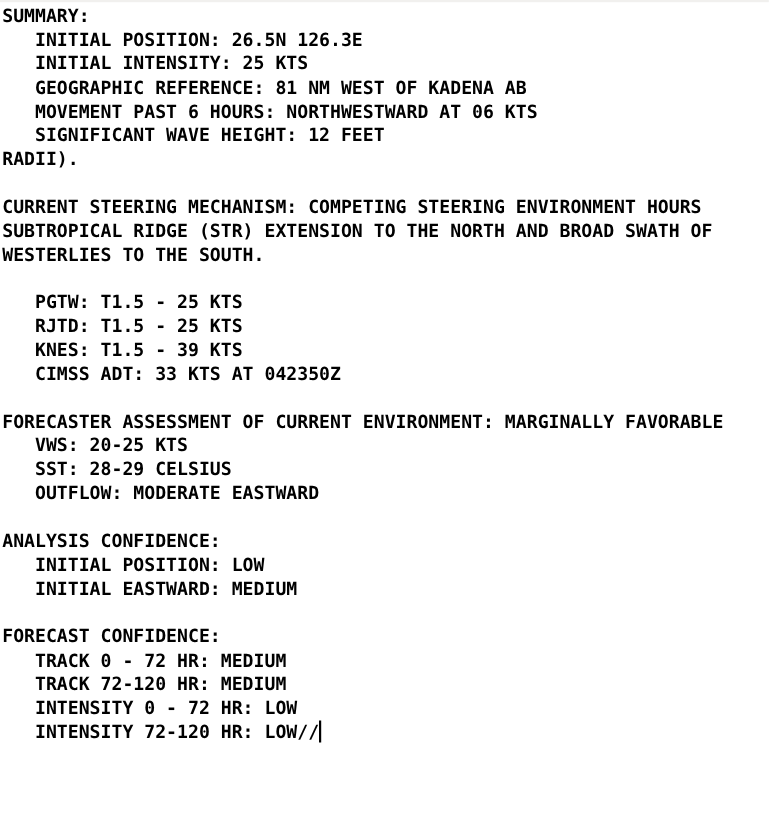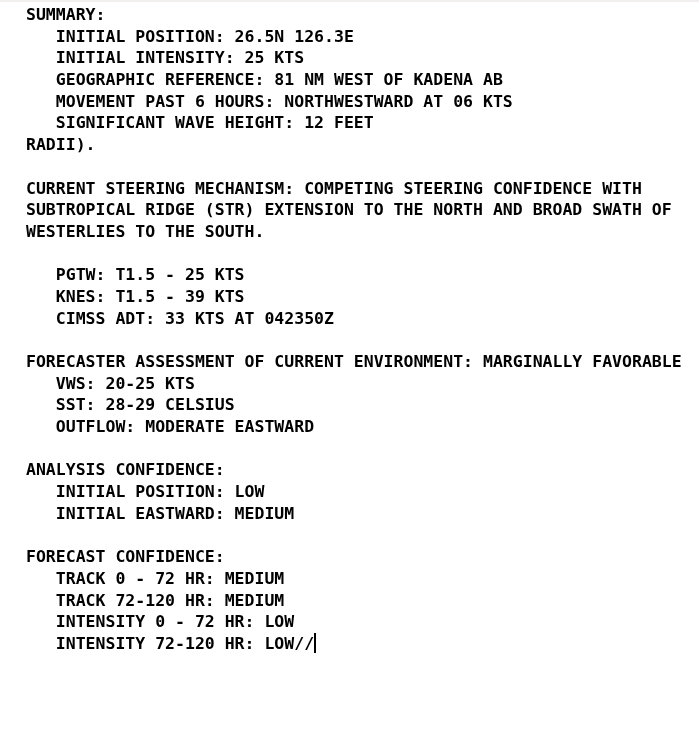--- a/index.html
+++ b/index.html
@@ -31,21 +31,20 @@
     font-family: "DejaVu Sans Mono", "Liberation Mono", monospace;
     font-weight: bold;
     font-size: 16.5px;
     line-height: 21.7px;
     color: #000000;
     cursor: text;
   }
   .line {
     white-space: pre;
     height: 21.7px;
-    margin-left: 24px;
   }
   .caret {
     display: inline-block;
     width: 2px;
     height: 20px;
     background: #000000;
     vertical-align: text-bottom;
     margin-left: 0px;
   }
 </style>
@@ -57,25 +56,26 @@
 <div class="editor">
   <div id="text-content">
       <div class="line">SUMMARY:</div>
       <div class="line">   INITIAL POSITION: 26.5N 126.3E</div>
       <div class="line">   INITIAL INTENSITY: 25 KTS</div>
       <div class="line">   GEOGRAPHIC REFERENCE: 81 NM WEST OF KADENA AB</div>
       <div class="line">   MOVEMENT PAST 6 HOURS: NORTHWESTWARD AT 06 KTS</div>
       <div class="line">   SIGNIFICANT WAVE HEIGHT: 12 FEET</div>
       <div class="line">RADII).</div>
       <div class="line"> </div>
-      <div class="line">CURRENT STEERING MECHANISM: COMPETING STEERING CONFIDENCE WITH</div>
+      <div class="line">CURRENT STEERING MECHANISM: COMPETING STEERING ENVIRONMENT HOURS</div>
       <div class="line">SUBTROPICAL RIDGE (STR) EXTENSION TO THE NORTH AND BROAD SWATH OF</div>
       <div class="line">WESTERLIES TO THE SOUTH.</div>
       <div class="line"> </div>
       <div class="line">   PGTW: T1.5 - 25 KTS</div>
+      <div class="line">   RJTD: T1.5 - 25 KTS</div>
       <div class="line">   KNES: T1.5 - 39 KTS</div>
       <div class="line">   CIMSS ADT: 33 KTS AT 042350Z</div>
       <div class="line"> </div>
       <div class="line">FORECASTER ASSESSMENT OF CURRENT ENVIRONMENT: MARGINALLY FAVORABLE</div>
       <div class="line">   VWS: 20-25 KTS</div>
       <div class="line">   SST: 28-29 CELSIUS</div>
       <div class="line">   OUTFLOW: MODERATE EASTWARD</div>
       <div class="line"> </div>
       <div class="line">ANALYSIS CONFIDENCE:</div>
       <div class="line">   INITIAL POSITION: LOW</div>

